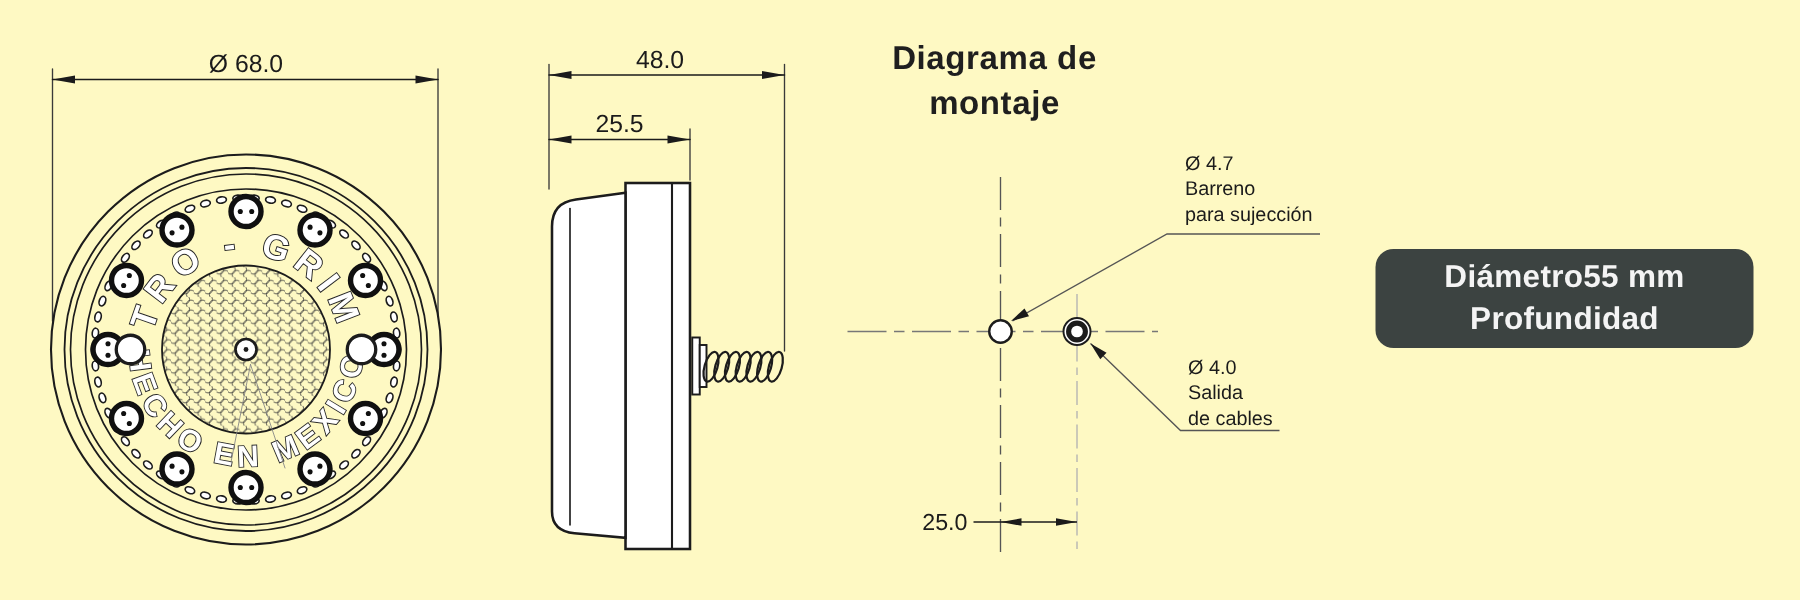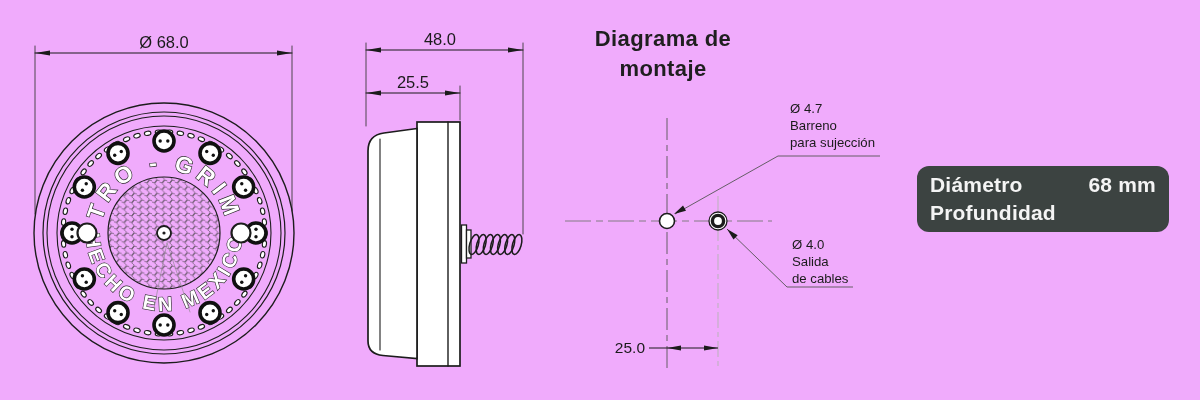--- a/index.html
+++ b/index.html
@@ -1,33 +1,33 @@
 <!DOCTYPE html>
 <html><head>
 <meta charset="utf-8">
 <style>
   html,body{margin:0;padding:0;background:#ffffff;}
   .canvas{
-    position:relative;width:1200px;height:400px;background:#f0abfc;
+    position:relative;width:1200px;height:400px;background:#fef9c3;
     font-family:"Liberation Sans", sans-serif;overflow:hidden;
   }
   svg text{font-family:"Liberation Sans", sans-serif;}
   .dim-text{font-size:16.5px;fill:#1b1b1b;}
   .small-dim-text{font-size:15.5px;fill:#1b1b1b;}
   .label-text{font-size:13.2px;fill:#1b1b1b;}
   .title-text{font-size:22px;font-weight:600;fill:#1f1f1f;letter-spacing:0.4px;}
   .arc-text{font-size:23px;font-weight:700;fill:#ffffff;stroke:#262626;stroke-width:1.3px;paint-order:stroke;letter-spacing:4.5px;}
   .arc-text-bottom{font-size:20px;font-weight:700;fill:#ffffff;stroke:#262626;stroke-width:1.2px;paint-order:stroke;letter-spacing:3.5px;}
   .spec-badge{
     position:absolute;left:917px;top:166px;width:252px;height:66px;
     background:#3c4341;border-radius:12px;box-sizing:border-box;
     display:flex;flex-direction:column;justify-content:center;
     padding:2px 13px;color:#f4f4f4;
   }
-  .badge-row{display:flex;justify-content:space-between;align-items:center;
+  .badge-row{display:flex;justify-content:center;align-items:center;
     font-size:21px;font-weight:700;line-height:28px;letter-spacing:0.2px;}
   .badge-row .val{text-align:right;}
 </style>
 </head>
 <body>
 
 <div class="canvas">
 
   <svg id="drawing" width="1200" height="400" viewBox="0 0 1200 400" xmlns="http://www.w3.org/2000/svg">
 
@@ -277,20 +277,20 @@
         <polygon points="718,348 704,345.5 704,350.5" fill="#1b1b1b"></polygon>
         <text class="small-dim-text" x="645" y="353" text-anchor="end">25.0</text>
       </g>
     </g>
   </svg>
 
   
   <div class="spec-badge">
     <div class="badge-row">
       <span>Diámetro</span>
-      <span class="val">68 mm</span>
+      <span class="val">55 mm</span>
     </div>
     <div class="badge-row">
       <span>Profundidad</span>
     </div>
   </div>
 
 </div>
 
 </body></html>

